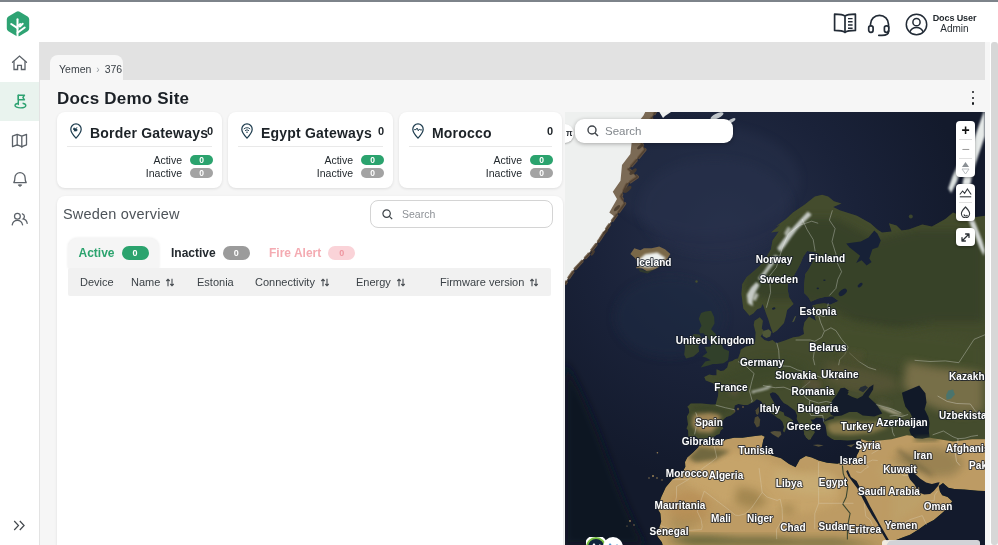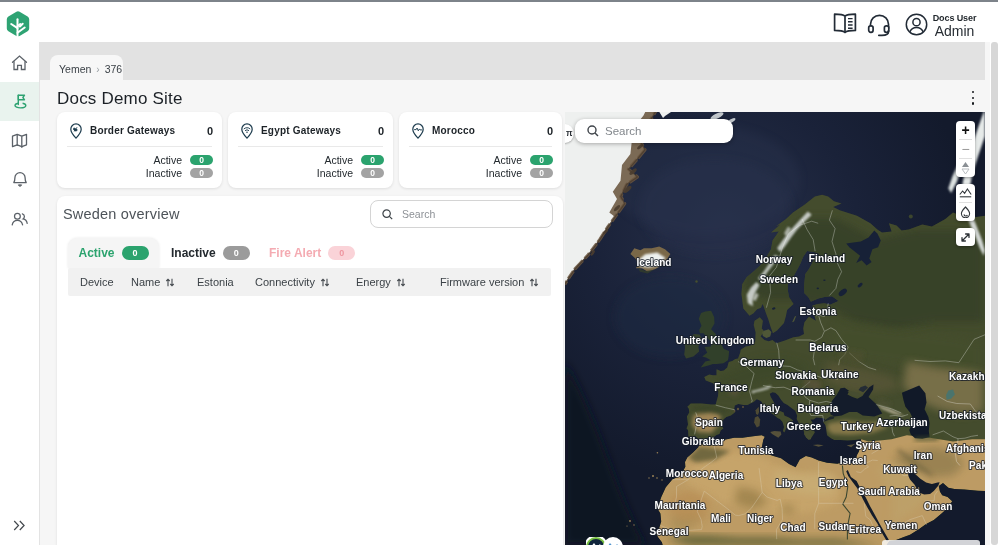--- a/index.html
+++ b/index.html
@@ -5,37 +5,37 @@
 html,body{width:998px;height:545px;overflow:hidden;font-family:"Liberation Sans",sans-serif;background:#fff;position:relative}
 .abs{position:absolute}
 
 #topline{left:0;top:0;width:998px;height:2px;background:#7d838a}
 #header{left:0;top:2px;width:998px;height:40px;background:#fff}
 #logo{left:6px;top:9px}
 #title{left:46px;top:10.5px;font-size:16.5px;font-weight:700;letter-spacing:.5px;color:#2e353d}
 .hicon{top:11px;color:#222b36}
 #uname{left:914px;top:11px;width:81px;text-align:center;color:#23292e}
 #uname .l1{font-size:9px;font-weight:700;letter-spacing:-.1px}
-#uname .l2{font-size:14px;color:#272d33}
+#uname .l2{font-size:10px;color:#272d33}
 
 #sidebar{left:0;top:42px;width:40px;height:503px;background:#fff;border-right:1px solid #e3e3e3}
 .sbi{position:absolute;left:0;width:39px;height:39px;display:flex;align-items:center;justify-content:center;color:#5b6168}
 .sbi.act{background:#e9f3ee;color:#2da271}
 
 #content{left:40px;top:42px;width:950px;height:503px;background:#f6f6f6}
 #tabstrip{left:40px;top:42px;width:945px;height:38px;background:#e2e2e2}
 #crumbtab{left:50px;top:55px;width:73px;height:25px;background:#f7f7f7;border-radius:8px 8px 0 0;font-size:10.5px;color:#3c4248;display:flex;align-items:center;padding-left:9px;padding-top:3px}
 #crumbtab .sep{color:#9aa0a5;margin:0 5px;font-size:10px}
-#pagetitle{left:57px;top:89px;font-size:17px;font-weight:400;letter-spacing:.2px;color:#1b2026}
+#pagetitle{left:57px;top:89px;font-size:17px;font-weight:700;letter-spacing:.2px;color:#1b2026}
 #kebab{left:971px;top:91px;width:4px}
 #kebab i{display:block;width:2.4px;height:2.4px;border-radius:50%;background:#16191c;margin:0 auto 3.3px}
 
 .card{top:112px;height:76px;background:#fff;border-radius:8px;box-shadow:0 1px 3px rgba(0,0,0,.10)}
 .card .cico{position:absolute;left:12px;top:11px;color:#1d3c4e}
-.card .ctitle{position:absolute;left:33px;top:12.5px;font-size:10px;font-weight:700;letter-spacing:.2px;color:#1c2227}
+.card .ctitle{position:absolute;left:33px;top:12.5px;font-size:14px;font-weight:700;letter-spacing:.2px;color:#1c2227}
 .card .ccount{position:absolute;right:9px;top:12.5px;font-size:11px;font-weight:700;color:#1c2227}
 .card .cdiv{position:absolute;left:10px;right:10px;top:34px;height:1px;background:#e9e9e9}
 .crow{position:absolute;right:9px;display:flex;align-items:center}
 .crow .lab{font-size:10.5px;color:#23292e;margin-right:8px}
 .pill{width:23px;height:10.5px;border-radius:6px;color:#fff;font-size:8.5px;font-weight:700;display:flex;align-items:center;justify-content:center}
 .pill.g{background:#2ba36e}.pill.n{background:#a3a3a3}
 
 #panel{left:57px;top:196px;width:506px;height:349px;background:#fff;border-radius:8px 8px 0 0;box-shadow:0 1px 3px rgba(0,0,0,.10)}
 #povtitle{left:6px;top:10px;font-size:14.5px;color:#4d5359;letter-spacing:.2px}
 #psearch{left:313px;top:4px;width:183px;height:28px;border:1px solid #d4d4d4;border-radius:8px;background:#fff;display:flex;align-items:center;padding-left:11px}

